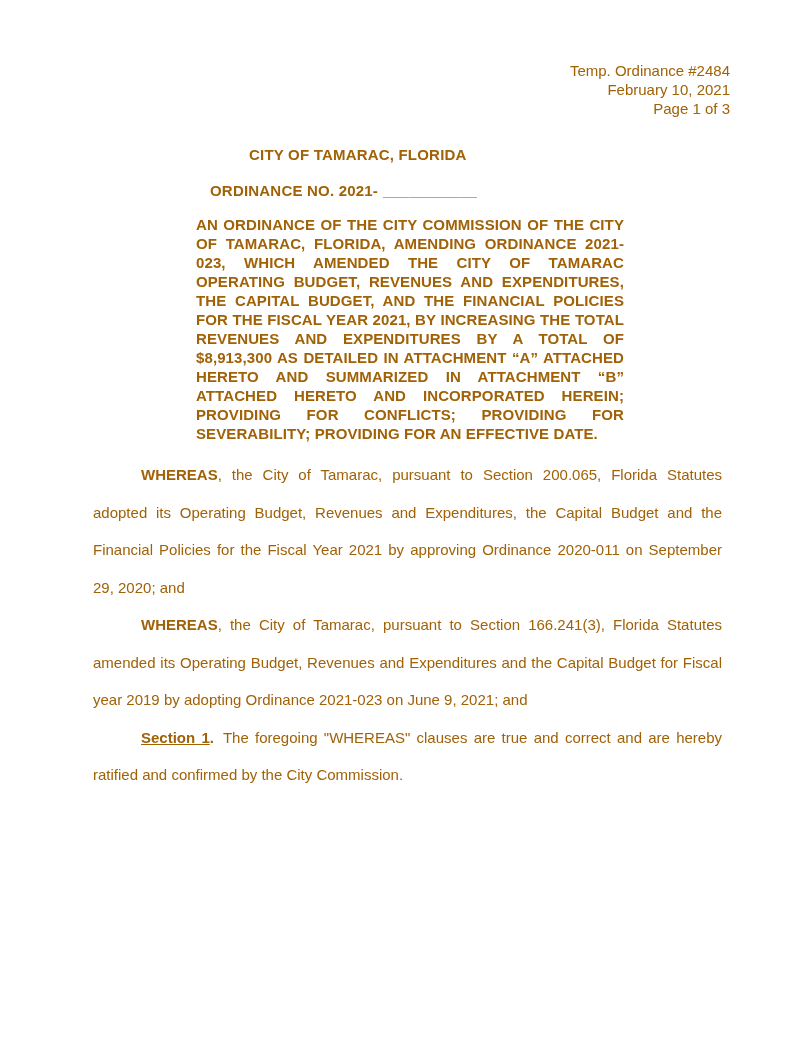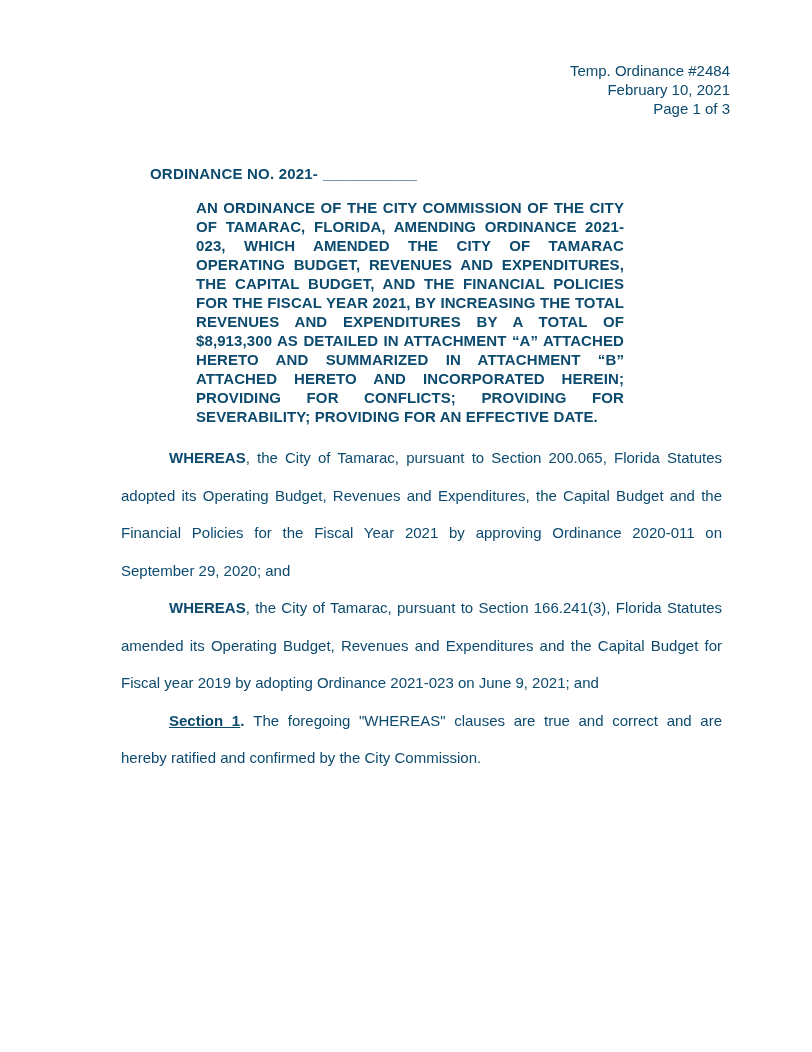--- a/index.html
+++ b/index.html
@@ -3,77 +3,78 @@
 <meta charset="utf-8">
 <style>
   html, body { margin: 0; padding: 0; background: #ffffff; }
   .page {
     position: relative;
     width: 812px;
     height: 1052px;
     background: #ffffff;
     font-family: "Liberation Sans", sans-serif;
     font-size: 15px;
-    color: #0c4a6e;
+    color: #a16207;
     box-sizing: border-box;
     overflow: hidden;
   }
   .header {
     position: absolute;
     top: 61px;
     right: 82px;
     text-align: right;
     line-height: 19px;
     font-size: 15px;
   }
   .content { padding: 146px 90px 0 93px; }
   .doc-title {
     font-weight: bold;
     margin: 0 0 0 156px;
     letter-spacing: 0.2px;
   }
   .ord-line {
     font-weight: bold;
-    margin: 19px 0 0 57px;
+    margin: 19px 0 0 117px;
     letter-spacing: 0.2px;
   }
   .ord-line .blank { margin-left: 5px; }
   .summary {
     font-weight: bold;
     width: 428px;
     margin: 16px 0 0 103px;
     text-align: justify;
     line-height: 19px;
     letter-spacing: 0.1px;
   }
   .body {
     margin-top: 13px;
     line-height: 37.5px;
     text-align: justify;
   }
   .bodyp { margin: 0; }
-  .indent { text-indent: 48px; margin-left: 28px; }
+  .indent { text-indent: 48px; }
   .b { font-weight: bold; }
   .u { text-decoration: underline; }
   .boldp { font-weight: bold; }
   .sect-gap { margin-left: 9px; }
 </style>
 </head>
 <body>
 
 <div class="page">
 
   <div class="header">
     <div>Temp. Ordinance #2484</div>
     <div>February 10, 2021</div>
     <div>Page 1 of 3</div>
   </div>
 
   <div class="content">
 
+    <div class="doc-title">CITY OF TAMARAC, FLORIDA</div>
 
     <div class="ord-line">
       <span>ORDINANCE NO. 2021-</span><span class="blank">___________</span>
     </div>
 
     <p class="summary">AN ORDINANCE OF THE CITY COMMISSION OF THE CITY OF TAMARAC, FLORIDA, AMENDING ORDINANCE 2021-023, WHICH AMENDED THE CITY OF TAMARAC OPERATING BUDGET, REVENUES AND EXPENDITURES, THE CAPITAL BUDGET, AND THE FINANCIAL POLICIES FOR THE FISCAL YEAR 2021, BY INCREASING THE TOTAL REVENUES AND EXPENDITURES BY A TOTAL OF $8,913,300 AS DETAILED IN ATTACHMENT “A” ATTACHED HERETO AND SUMMARIZED IN ATTACHMENT “B” ATTACHED HERETO AND INCORPORATED HEREIN; PROVIDING FOR CONFLICTS; PROVIDING FOR SEVERABILITY; PROVIDING FOR AN EFFECTIVE DATE.</p>
 
     <div class="body">
 
       <p class="bodyp indent"><span class="b">WHEREAS</span><span>, the City of Tamarac, pursuant to Section 200.065, Florida Statutes adopted its Operating Budget, Revenues and Expenditures, the Capital Budget and the Financial Policies for the Fiscal Year 2021 by approving Ordinance 2020-011 on September 29, 2020; and</span></p>

